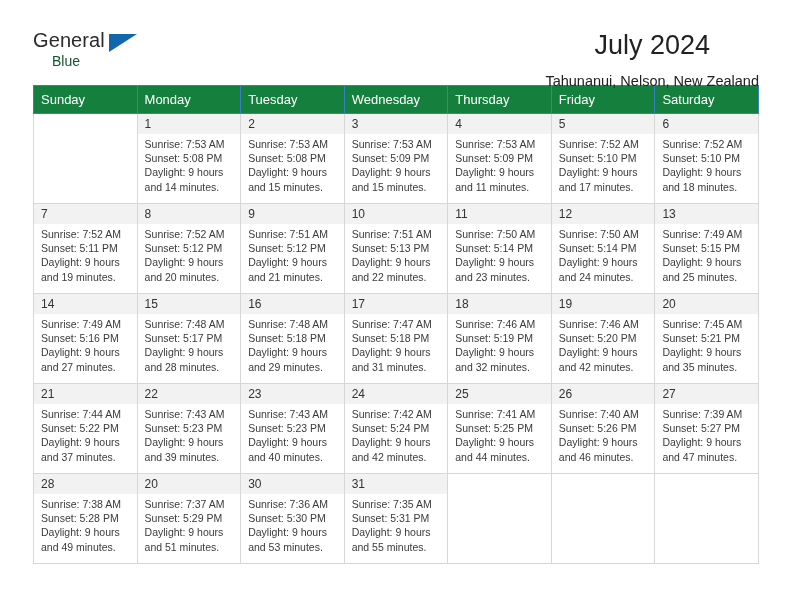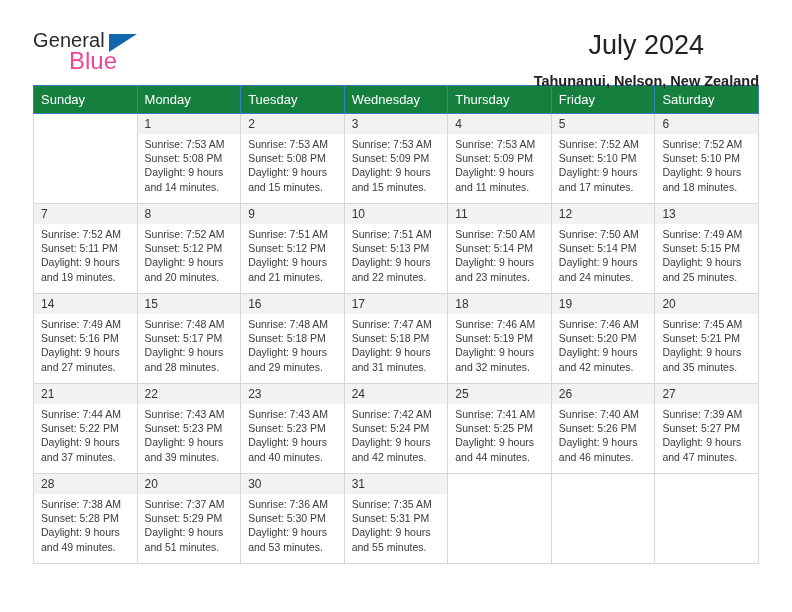--- a/index.html
+++ b/index.html
@@ -36,25 +36,25 @@
     height: 48px;
   }
   .brand-general {
     font-size: 20px;
     color: #2b2b2b;
     letter-spacing: .1px;
     line-height: 20px;
     display: block;
   }
   .brand-blue {
-    font-size: 24px;
-    color: #ec4899;
+    font-size: 14px;
+    color: #14532d;
     line-height: 20px;
     display: block;
-    margin-left: 36px;
+    margin-left: 19px;
     margin-top: 1px;
   }
   .brand-triangle {
     position: absolute;
     left: 76px;
     top: 4px;
     width: 0;
     height: 0;
     border-left: 28px solid #1266ae;
     border-bottom: 18px solid transparent;
@@ -67,21 +67,21 @@
     color: #222222;
     line-height: 30px;
     font-weight: normal;
     margin: 0;
   }
   .cal-subtitle {
     font-size: 14.5px;
     color: #222222;
     line-height: 18px;
     margin: 12px 0 0 0;
-    font-weight: bold;
+    font-weight: normal;
   }
   
   .calendar {
     margin-top: 17px;
     width: 726px;
     border-collapse: collapse;
     table-layout: fixed;
   }
   .calendar th {
     background: #15803d;

